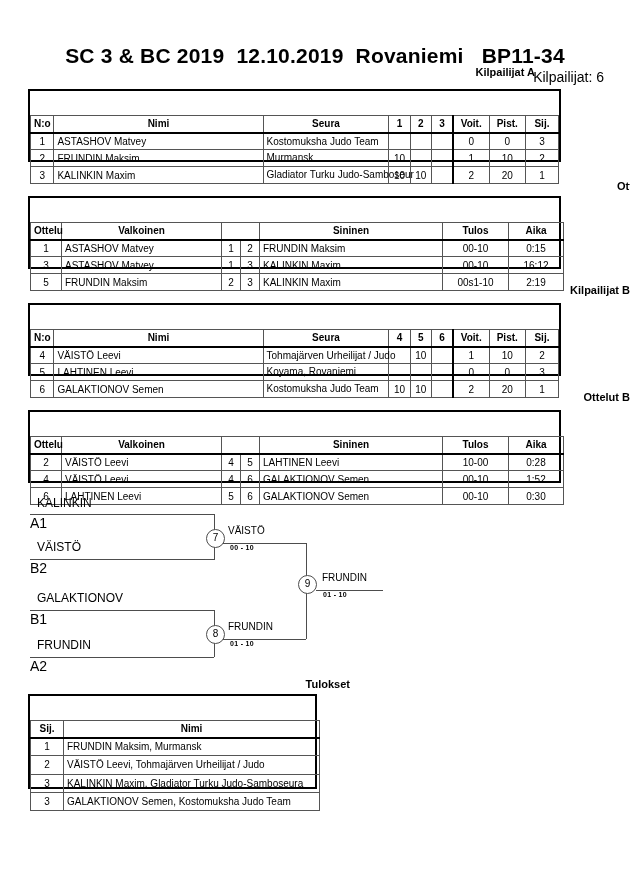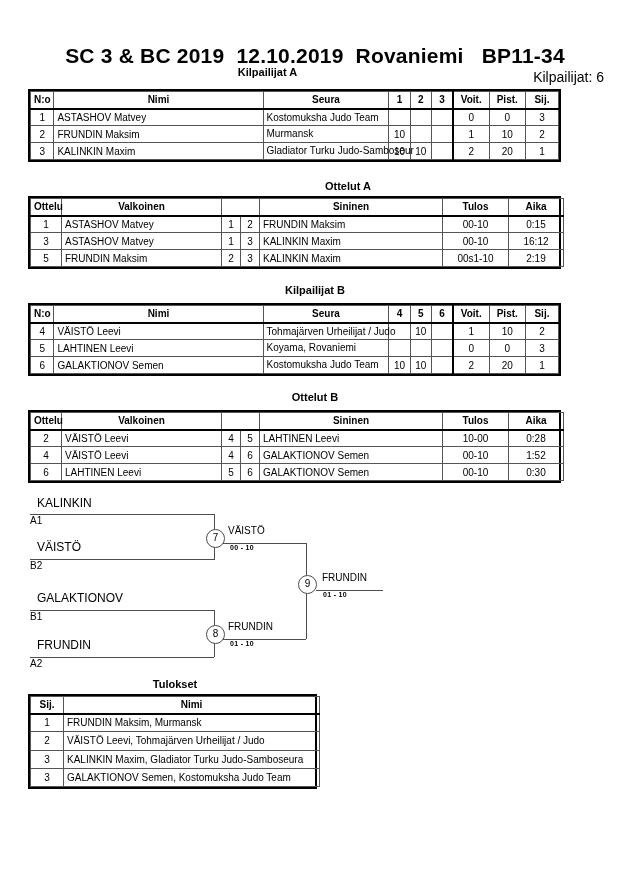--- a/index.html
+++ b/index.html
@@ -35,36 +35,37 @@
     font-size: 14px;
     font-weight: normal;
     white-space: pre;
   }
 
   
   .section-caption {
     position: absolute;
     font-size: 11px;
     font-weight: bold;
-    text-align: center;
+    text-align: right;
     white-space: pre;
   }
 
   
   .grid {
     position: absolute;
     border: 2px solid #000;
     box-sizing: border-box;
     background: #fff;
   }
   .grid table {
     border-collapse: collapse;
     table-layout: fixed;
     width: 100%;
     height: 100%;
+    margin-top: 24px;
   }
   .grid td, .grid th {
     border: 1px solid #555;
     font-size: 10px;
     font-weight: normal;
     padding: 0 3px;
     overflow: visible;
     white-space: nowrap;
     height: 17px;
     box-sizing: border-box;
@@ -106,21 +107,21 @@
   .bl.h { height: 1px; }
   .bl.v { width: 1px; }
   .seed-name {
     position: absolute;
     font-size: 12px;
     white-space: nowrap;
     color: #000;
   }
   .seed-code {
     position: absolute;
-    font-size: 10px;
+    font-size: 14px;
     white-space: nowrap;
     color: #000;
   }
   .node {
     position: absolute;
     width: 17px;
     height: 17px;
     border: 1px solid #4d4d4d;
     border-radius: 50%;
     background: #fff;

